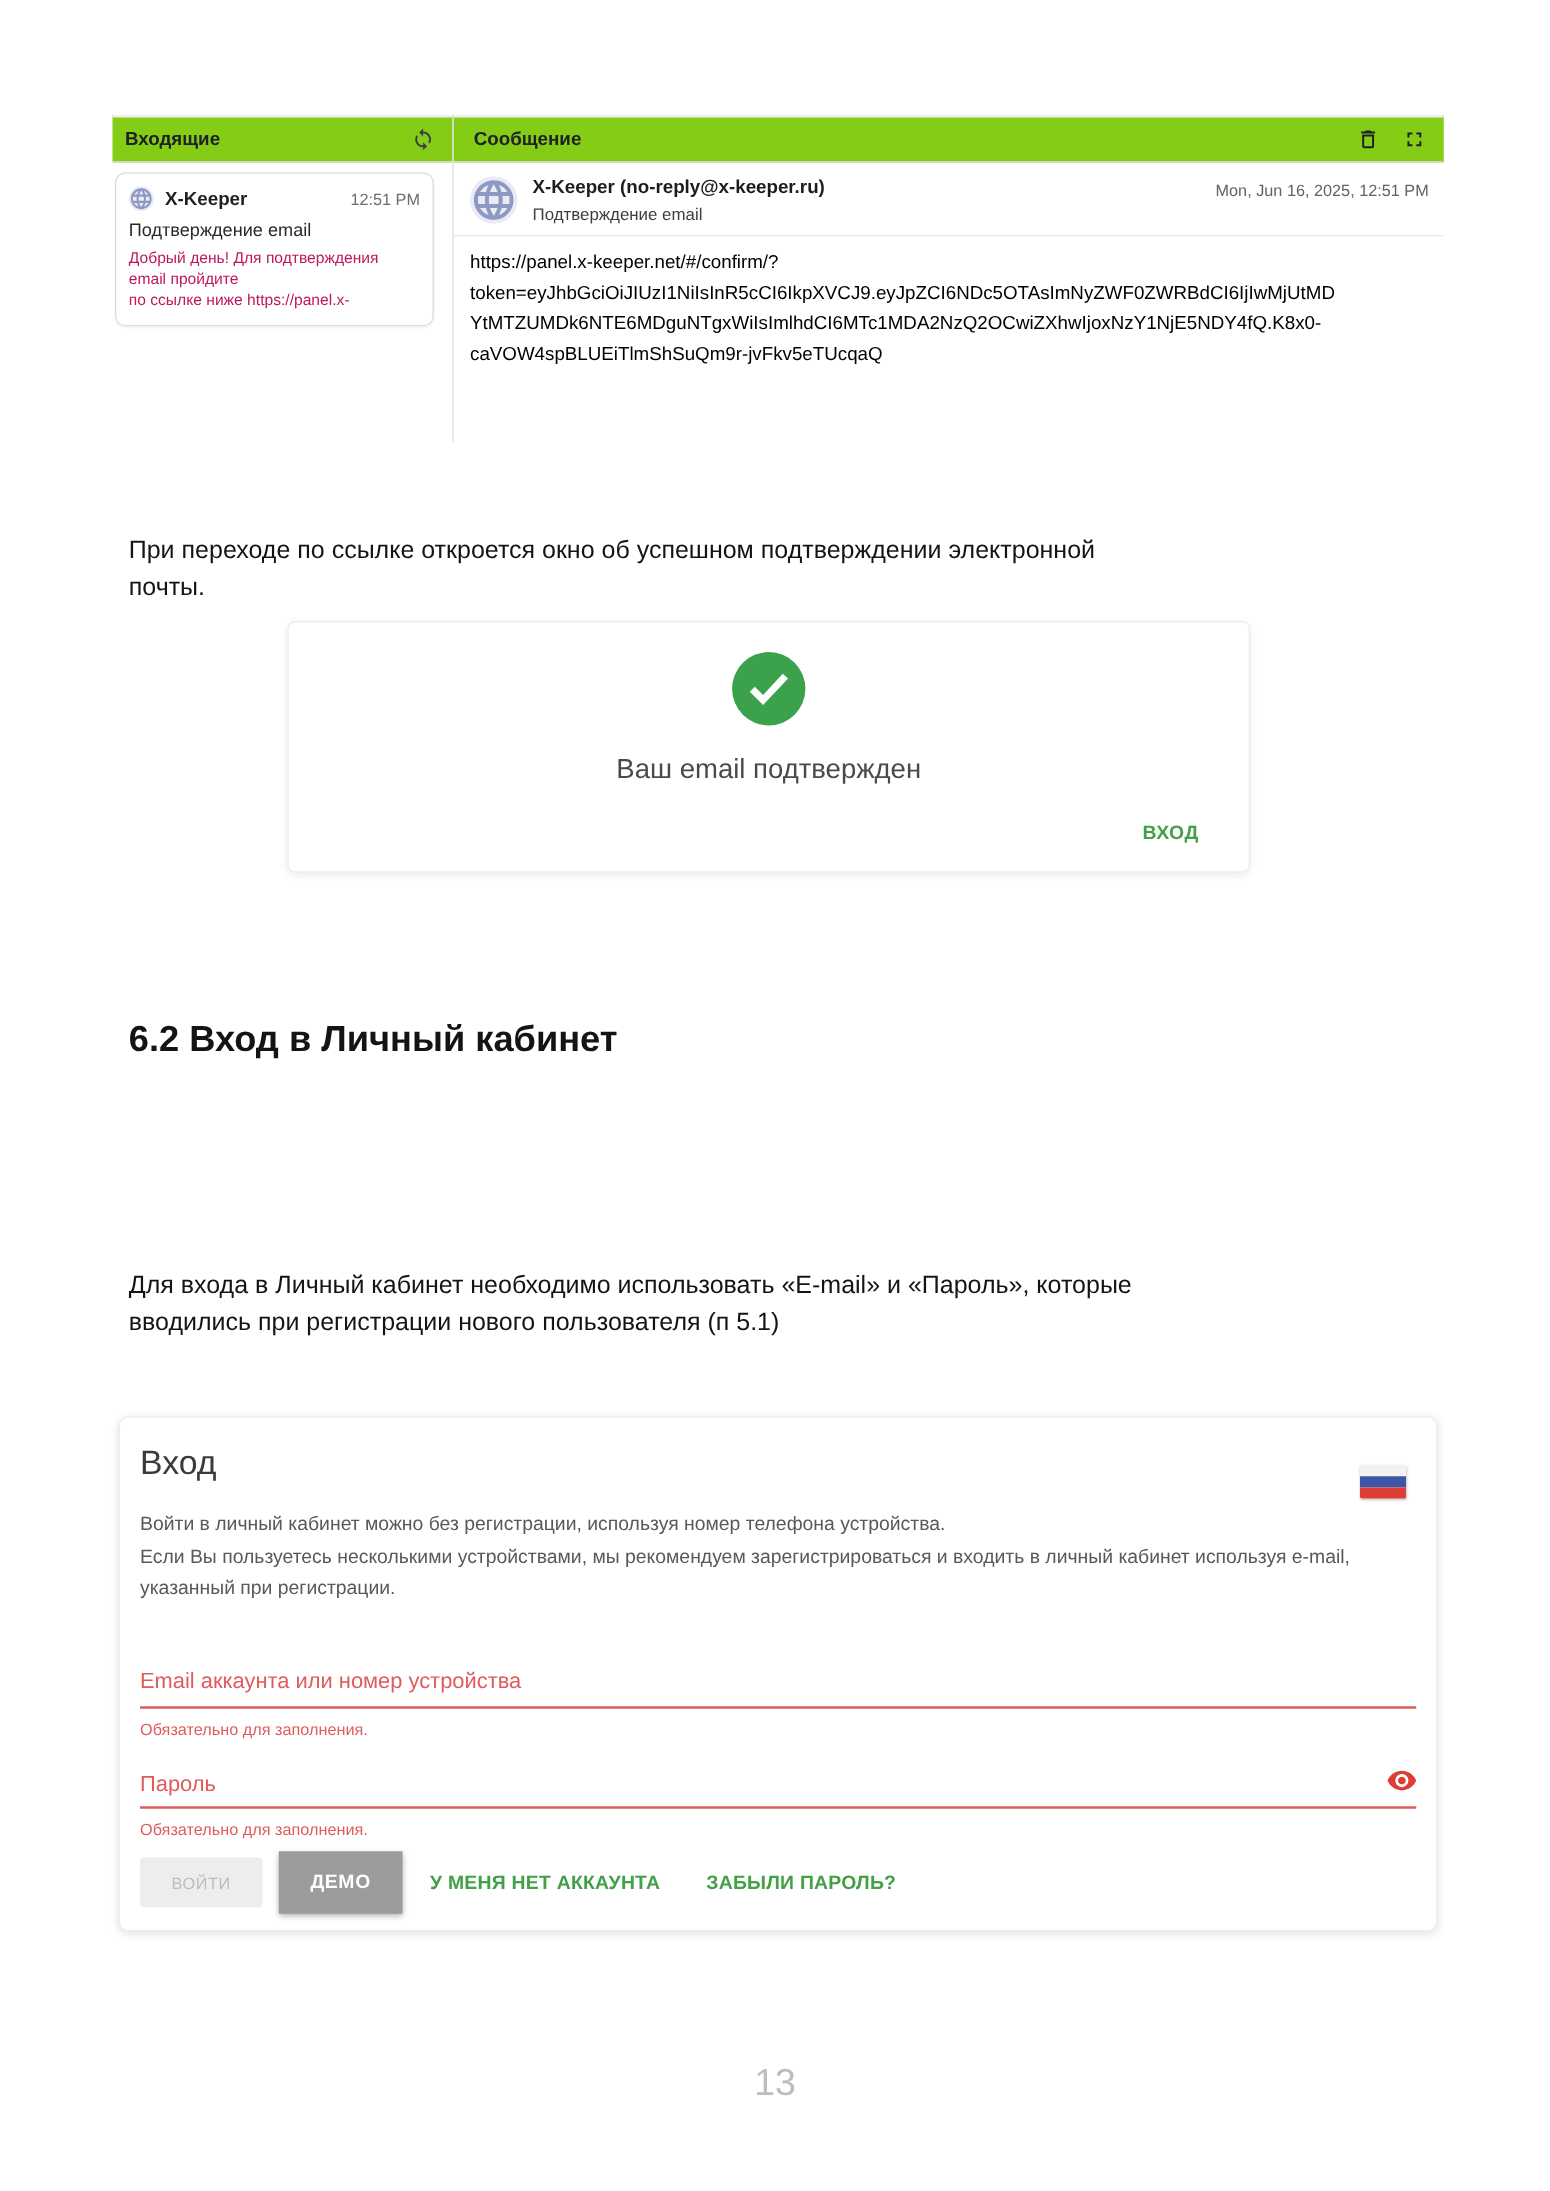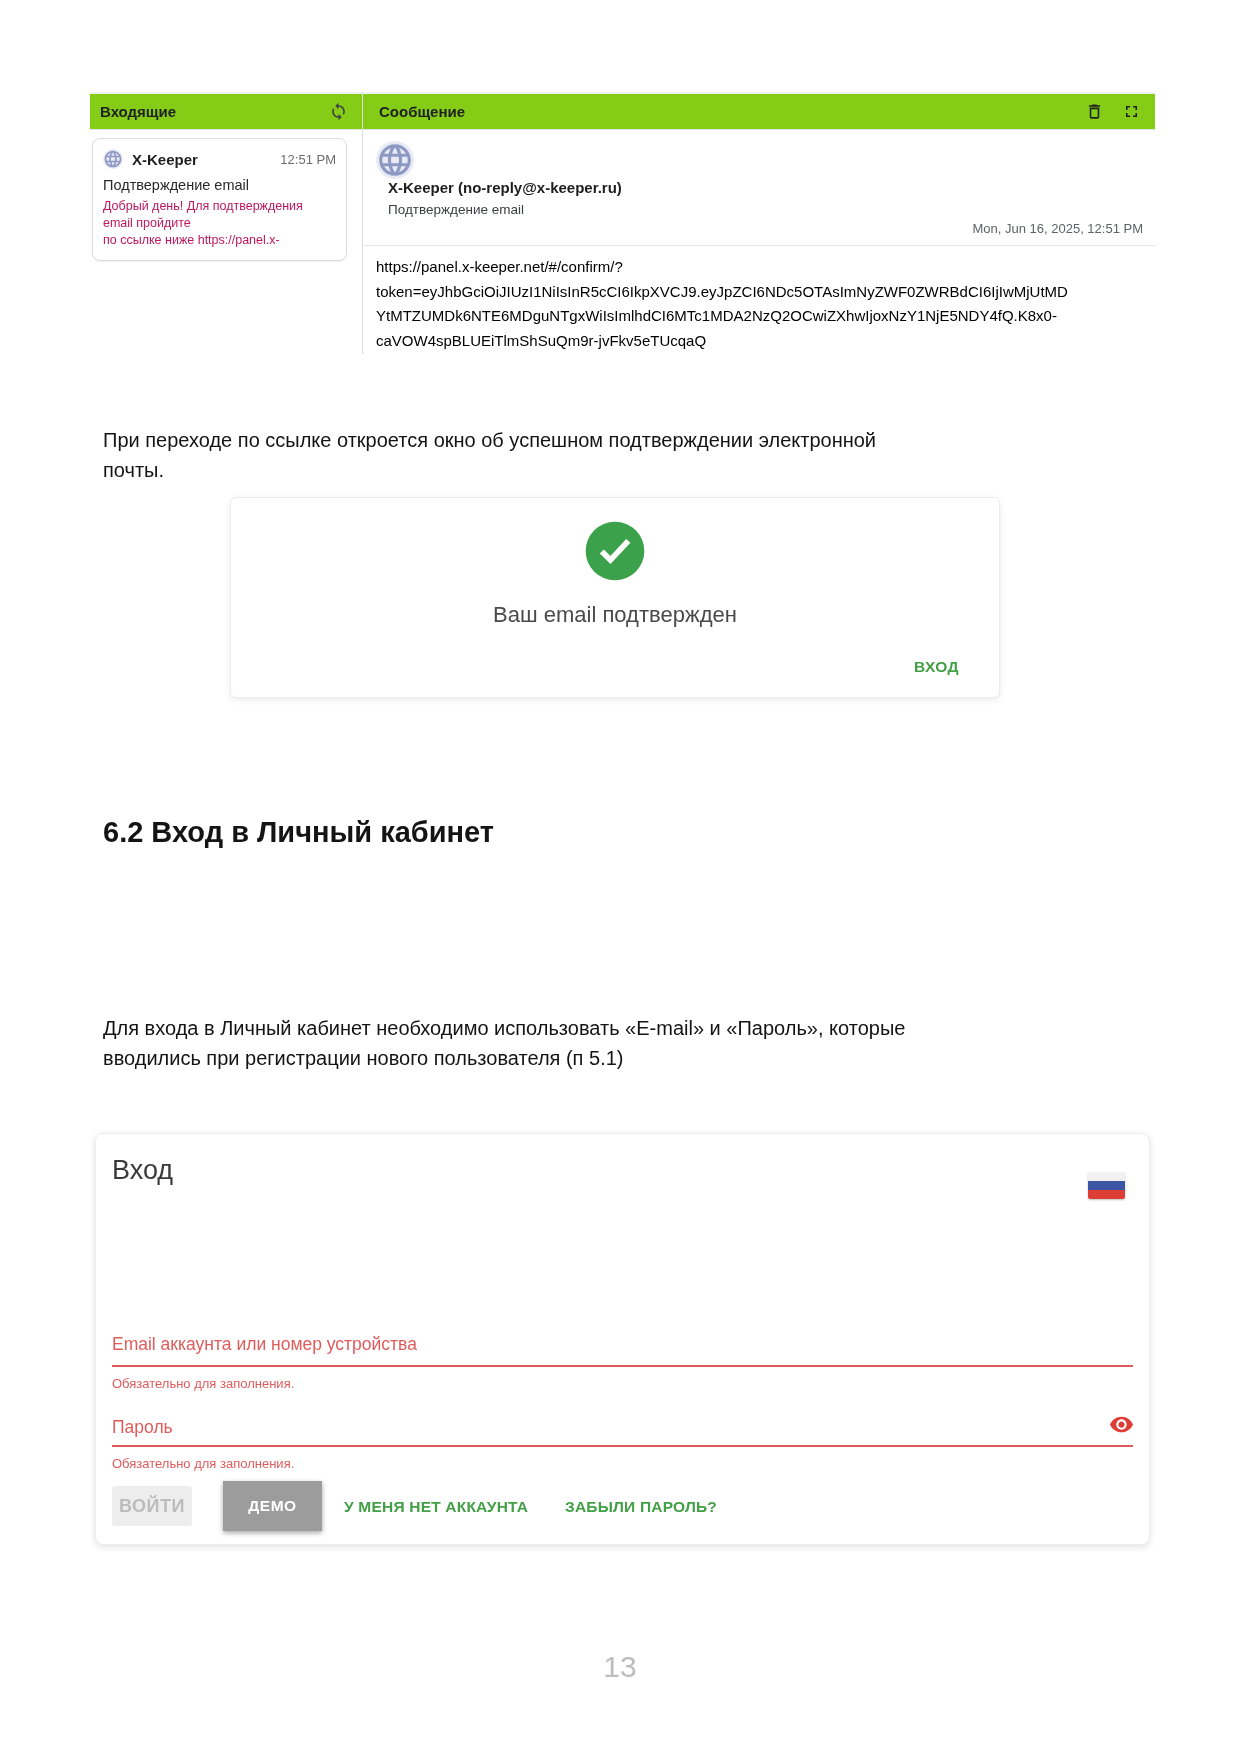--- a/index.html
+++ b/index.html
@@ -29,21 +29,21 @@
     margin:8px 15px 0 2px; border:1px solid #dcdcdc; border-radius:8px;
     padding:10px 10px 11px 10px; background:#fff; box-shadow:0 1px 2px rgba(0,0,0,.06);
   }
   .inbox-top { display:flex; align-items:center; }
   .avatar-sm { width:20px; height:20px; border-radius:50%; flex:0 0 auto; }
   .inbox-sender { font-size:15px; font-weight:bold; color:#1f1f1f; margin-left:9px; }
   .inbox-time { margin-left:auto; font-size:13px; color:#6d6d6d; }
   .inbox-subject { margin-top:8px; font-size:14.5px; color:#2a2a2a; }
   .inbox-preview { margin-top:5px; font-size:12.5px; line-height:17px; color:#be185d; white-space:pre-line; }
 
-  .msg-head { display:flex; align-items:flex-start; padding:11px 8px 9px 13px;flex-direction:column; }
+  .msg-head { display:flex; align-items:flex-start; padding:11px 8px 9px 13px; }
   .avatar-lg { width:38px; height:38px; border-radius:50%; flex:0 0 auto; }
   .msg-head-text { margin-left:12px; }
   .msg-sender { font-size:15px; font-weight:bold; color:#1d1d1d; }
   .msg-subject { margin-top:6px; font-size:13.5px; color:#3c4043; }
   .msg-date { margin-left:auto; margin-right:4px; margin-top:4px; font-size:13px; color:#5f6368; white-space:nowrap; }
   .msg-rule { height:1px; background:#e6e6e6; }
   .msg-body { padding:9px 14px 0 13px; font-size:15px; line-height:24.5px; color:#333; }
   .msg-body .block { white-space:pre-line; }
   .msg-link { color:#000000; text-decoration:none; word-break:break-all; }
 
@@ -83,22 +83,22 @@
   .req-hint { position:absolute; left:16px; font-size:13px; color:#e05c5c; }
   #email-label { top:200px; }
   #email-line { top:231px; }
   #email-req { top:242px; }
   #pw-label { top:283px; }
   #pw-line { top:311px; }
   #pw-req { top:322px; }
   .eye-btn { position:absolute; right:15px; top:278px; width:25px; height:25px; cursor:pointer; }
   .eye-btn svg { width:100%; height:100%; }
   .btn-login {
-    position:absolute; left:16px; top:352px; width:80px; height:40px; background:#ededed;
-    color:#bcbcbc; font-weight:bold; font-size:18px; letter-spacing:.5px; border-radius:3px;
+    position:absolute; left:16px; top:352px; width:98px; height:40px; background:#ededed;
+    color:#bcbcbc; font-weight:normal; font-size:13px; letter-spacing:.5px; border-radius:3px;
     display:flex; align-items:center; justify-content:center; cursor:default;
   }
   .btn-demo {
     position:absolute; left:127px; top:347px; width:99px; height:50px; background:#9c9c9c;
     color:#ffffff; font-weight:bold; font-size:15.5px; letter-spacing:.5px; border-radius:0;
     box-shadow:0 2px 5px rgba(0,0,0,.35); display:flex; align-items:center; justify-content:center; cursor:pointer;
   }
   .text-link { position:absolute; top:364px; color:#43a047; font-weight:bold; font-size:15.5px; letter-spacing:.2px; cursor:pointer; white-space:nowrap; }
   #link-noacct { left:248px; }
   #link-forgot { left:469px; }
@@ -198,20 +198,23 @@
   <div class="para" id="para3">Для входа в Личный кабинет необходимо использовать «E-mail» и «Пароль», которые
 вводились при регистрации нового пользователя (п 5.1)</div>
 
   <div class="login-card">
     <div class="login-title">Вход</div>
     <div class="flag">
       <div class="s1"></div>
         <div class="s2"></div>
         <div class="s3"></div>
     </div>
+    <div class="login-info">Войти в личный кабинет можно без регистрации, используя номер телефона устройства.
+Если Вы пользуетесь несколькими устройствами, мы рекомендуем зарегистрироваться и входить в личный кабинет используя e-mail,
+указанный при регистрации.</div>
 
     <div class="field-label" id="email-label">Email аккаунта или номер устройства</div>
     <div class="field-line" id="email-line"></div>
     <div class="req-hint" id="email-req">Обязательно для заполнения.</div>
 
     <div class="field-label" id="pw-label">Пароль</div>
     <span class="eye-btn">
       <svg viewBox="0 0 24 24">
           <path fill="#dd3d35" d="M12 4.5C7 4.5 2.73 7.61 1 12c1.73 4.39 6 7.5 11 7.5s9.27-3.11 11-7.5c-1.73-4.39-6-7.5-11-7.5zM12 17c-2.76 0-5-2.24-5-5s2.24-5 5-5 5 2.24 5 5-2.24 5-5 5zm0-8c-1.66 0-3 1.34-3 3s1.34 3 3 3 3-1.34 3-3-1.34-3-3-3z"></path>
         </svg>

